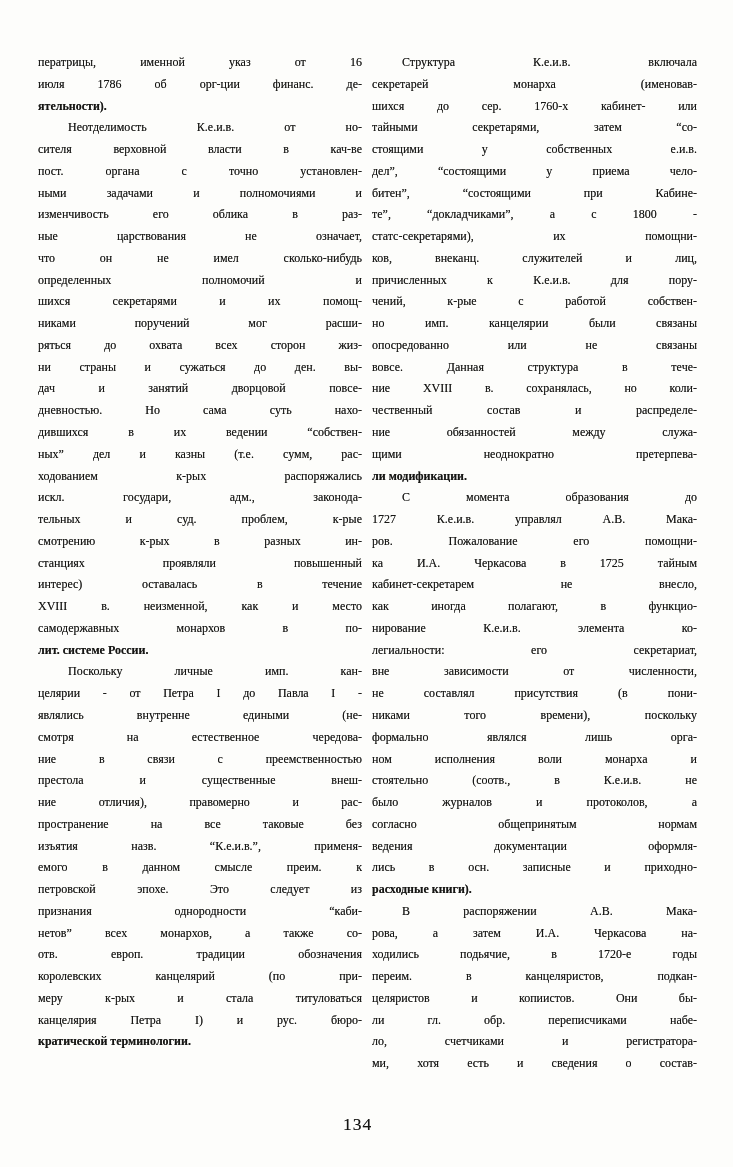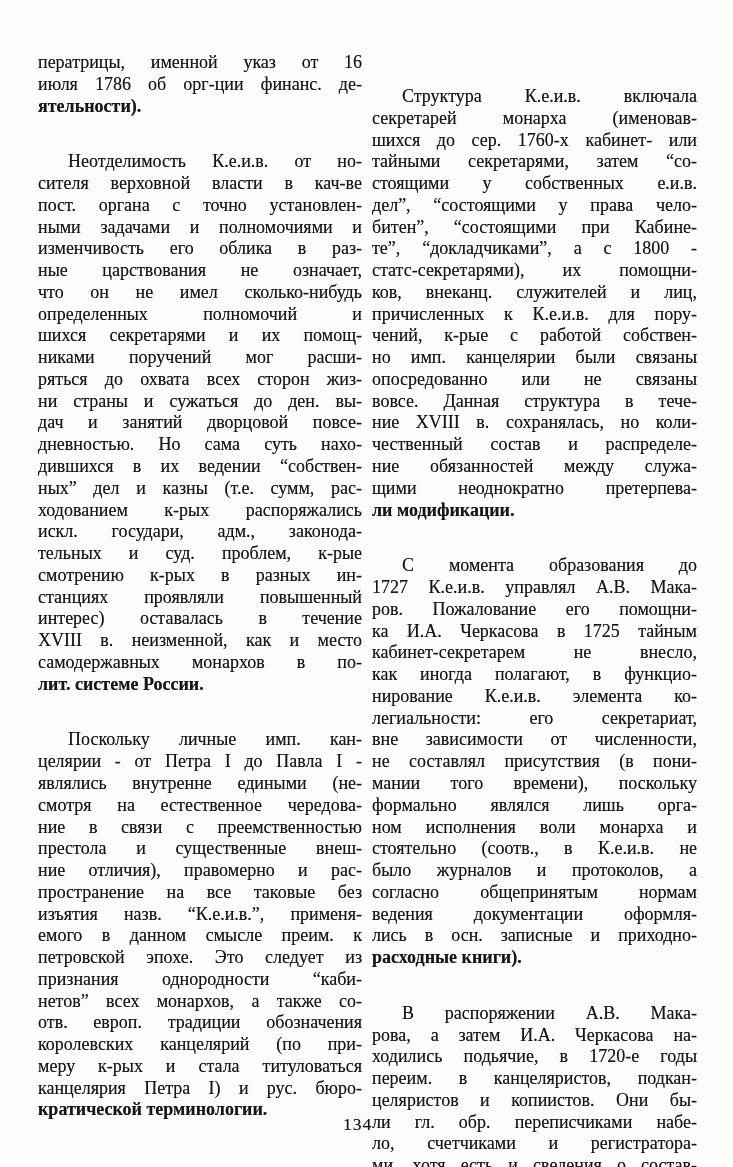--- a/index.html
+++ b/index.html
@@ -13,36 +13,36 @@
     height: 1167px;
     margin: 0 auto;
     background: #fdfdfb;
     overflow: hidden;
     font-family: "Liberation Serif", "DejaVu Serif", serif;
     color: #161614;
   }
   .column {
     position: absolute;
     top: 52px;
-    font-size: 18px;
+    font-size: 12px;
     line-height: 21.78px;
     text-shadow: 0 0 0.5px rgba(10,10,10,0.55);
   }
   .column.left  { left: 38px;  width: 324px; }
   .column.right { left: 372px; width: 325px; }
   .paragraph { margin: 0; padding: 0; }
   .line {
     text-align: justify;
     text-align-last: justify;
     white-space: normal;
     overflow: hidden;
     height: 21.78px;
   }
   .line.para-end { text-align-last: left; font-weight: bold; }
-  .line.indent { text-indent: 30px; margin-top: 34px; }
+  .line.indent { text-indent: 30px; }
   .page-number {
     position: absolute;
     top: 1114px;
     left: 0;
     width: 733px;
     text-align: center;
     font-size: 17.5px;
     letter-spacing: 1px;
     transform: translateX(-9px);
     text-shadow: 0 0 0.5px rgba(10,10,10,0.55);
@@ -106,21 +106,21 @@
         <div class="line para-end">кратической терминологии.</div>
       </div>
     </div>
   <div class="column right">
       <div class="paragraph">
         <div class="line indent">Структура К.е.и.в. включала</div>
         <div class="line">секретарей монарха (именовав-</div>
         <div class="line">шихся до сер. 1760-х кабинет- или</div>
         <div class="line">тайными секретарями, затем “со-</div>
         <div class="line">стоящими у собственных е.и.в.</div>
-        <div class="line">дел”, “состоящими у права чело-</div>
+        <div class="line">дел”, “состоящими у приема чело-</div>
         <div class="line">битен”, “состоящими при Кабине-</div>
         <div class="line">те”, “докладчиками”, а с 1800 -</div>
         <div class="line">статс-секретарями), их помощни-</div>
         <div class="line">ков, внеканц. служителей и лиц,</div>
         <div class="line">причисленных к К.е.и.в. для пору-</div>
         <div class="line">чений, к-рые с работой собствен-</div>
         <div class="line">но имп. канцелярии были связаны</div>
         <div class="line">опосредованно или не связаны</div>
         <div class="line">вовсе. Данная структура в тече-</div>
         <div class="line">ние XVIII в. сохранялась, но коли-</div>
@@ -133,21 +133,21 @@
         <div class="line indent">С момента образования до</div>
         <div class="line">1727 К.е.и.в. управлял А.В. Мака-</div>
         <div class="line">ров. Пожалование его помощни-</div>
         <div class="line">ка И.А. Черкасова в 1725 тайным</div>
         <div class="line">кабинет-секретарем не внесло,</div>
         <div class="line">как иногда полагают, в функцио-</div>
         <div class="line">нирование К.е.и.в. элемента ко-</div>
         <div class="line">легиальности: его секретариат,</div>
         <div class="line">вне зависимости от численности,</div>
         <div class="line">не составлял присутствия (в пони-</div>
-        <div class="line">мании того времени), поскольку</div>
+        <div class="line">никами того времени), поскольку</div>
         <div class="line">формально являлся лишь орга-</div>
         <div class="line">ном исполнения воли монарха и</div>
         <div class="line">стоятельно (соотв., в К.е.и.в. не</div>
         <div class="line">было журналов и протоколов, а</div>
         <div class="line">согласно общепринятым нормам</div>
         <div class="line">ведения документации оформля-</div>
         <div class="line">лись в осн. записные и приходно-</div>
         <div class="line para-end">расходные книги).</div>
       </div>
       <div class="paragraph">

